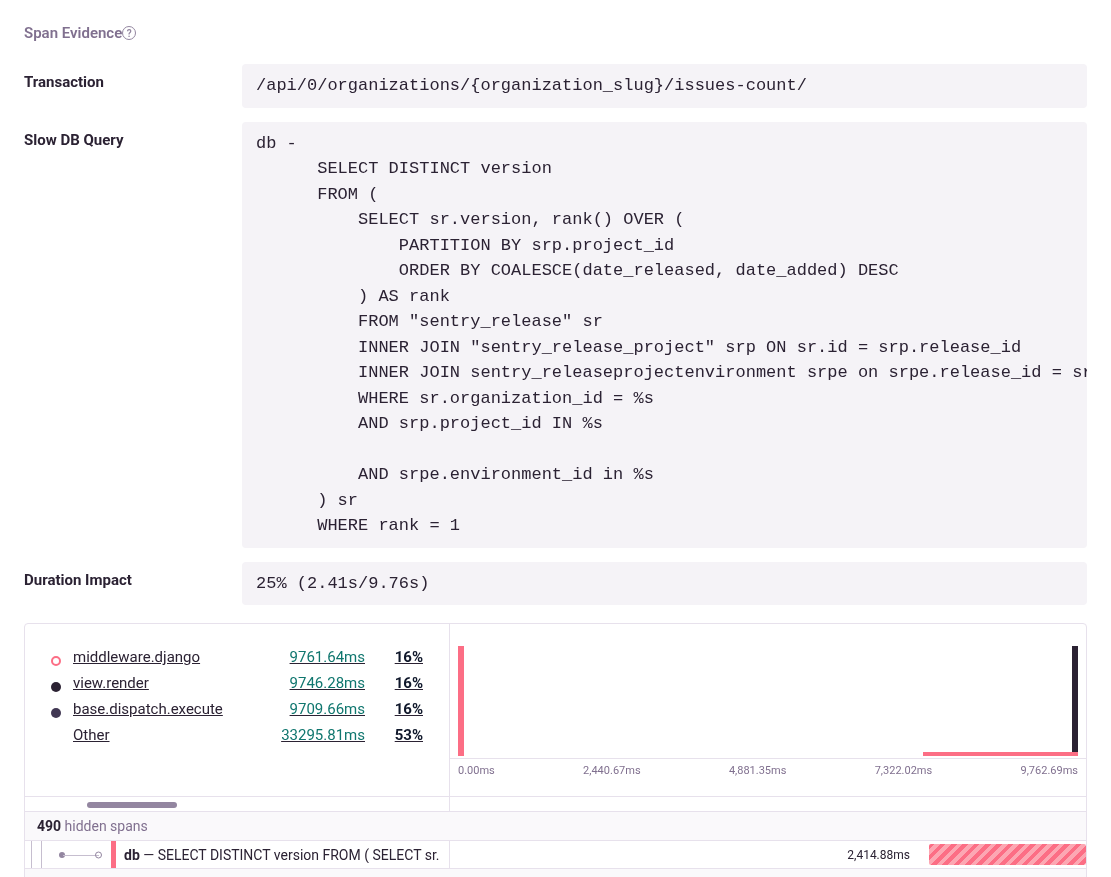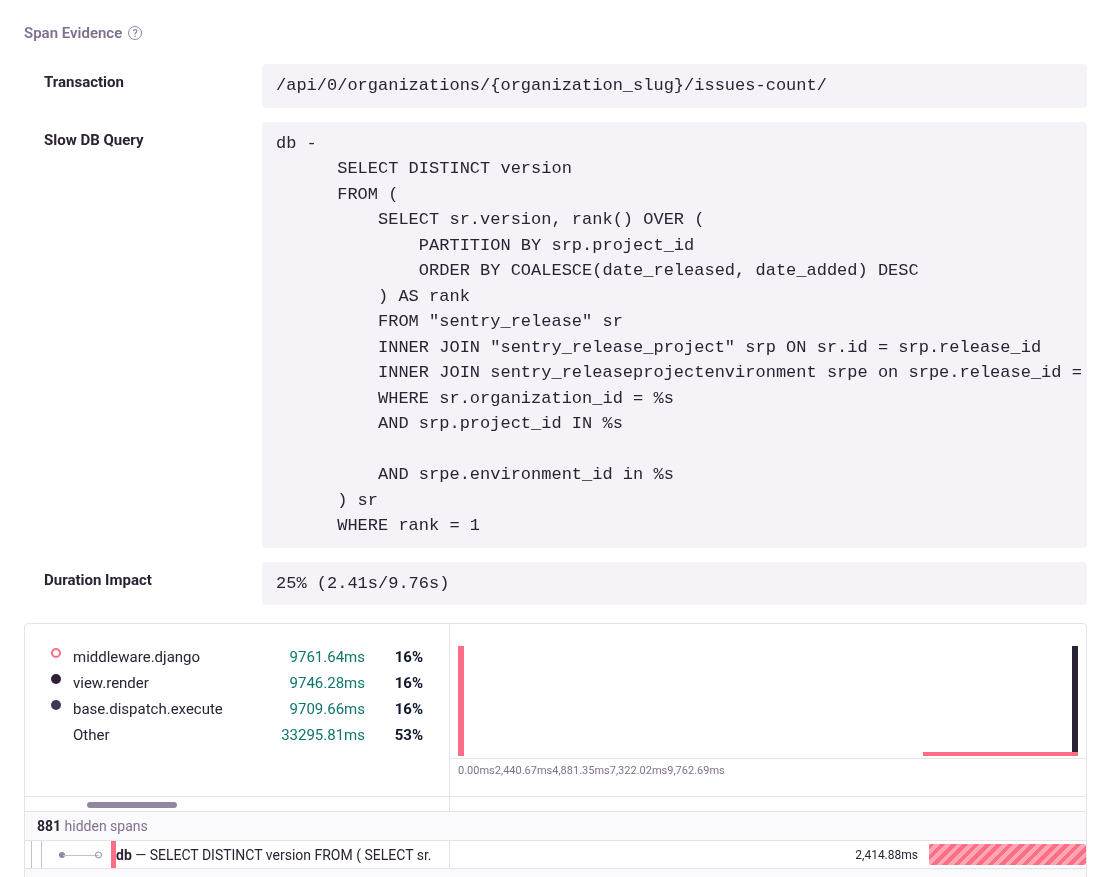--- a/index.html
+++ b/index.html
@@ -6,42 +6,40 @@
 body {
   font-family: -apple-system, BlinkMacSystemFont, "Segoe UI", Roboto, sans-serif;
   background: #fff;
   color: #2b2233;
   padding: 24px;
   font-size: 14px;
 }
 .section-header {
   display: flex;
   align-items: center;
-  gap: 6px;
   color: #80708f;
   font-weight: 600;
   font-size: 15px;
   margin-bottom: 22px;
 }
 .help-icon {
   width: 14px;
   height: 14px;
   border: 1.5px solid #9386a0;
   border-radius: 50%;
   display: inline-flex;
   align-items: center;
   justify-content: center;
   font-size: 10px;
   color: #9386a0;
 }
 .field-row {
   display: flex;
   align-items: flex-start;
   margin-bottom: 14px;
-  margin-left: 20px;
 }
 .field-label {
   width: 218px;
   font-weight: 700;
   color: #2b2233;
   font-size: 15px;
   padding-top: 9px;
 }
 .field-value {
   flex: 1;
@@ -71,23 +69,24 @@
 }
 .legend-panel {
   width: 425px;
   border-right: 1px solid #e7e1ec;
   padding: 24px 26px 10px 26px;
   display: flex;
   flex-direction: column;
 }
 .legend-row {
   display: flex;
-  align-items: flex-start;
+  align-items: flex-end;
   margin-bottom: 8px;
   font-size: 15px;
+  text-decoration: underline;
 }
 .legend-dot {
   width: 10px;
   height: 10px;
   border-radius: 50%;
   margin-right: 12px;
   flex-shrink: 0;
 }
 .legend-dot-open {
   width: 10px;
@@ -128,20 +127,21 @@
   position: absolute;
   background: #2b2233;
   height: 100%;
   top: 0;
 }
 .chart-bar.red {
   background: #fc6e85;
 }
 .chart-axis {
   display: flex;
+  justify-content: space-between;
   padding: 5px 8px;
   font-size: 11px;
   color: #80708f;
   border-top: 1px solid #e7e1ec;
   margin-top: 2px;
 }
 
 .waterfall-scroll {
   height: 16px;
   border-top: 1px solid #e7e1ec;
@@ -244,20 +244,21 @@
   border: 1.5px solid #9386a0;
   border-radius: 50%;
   transform: translateY(-50%);
 }
 .span-color-bar {
   width: 5px;
   height: 100%;
   background: #fc6e85;
 }
 .span-label {
+  padding-left: 8px;
   font-size: 14px;
   white-space: nowrap;
   overflow: hidden;
   text-overflow: ellipsis;
 }
 .span-label strong {
   font-weight: 700;
 }
 .span-row-right {
   flex: 1;
@@ -276,21 +277,21 @@
     #fc6e85,
     #fc6e85 4px,
     #fca7b3 4px,
     #fca7b3 8px
   );
 }
 .span-duration-label {
   position: absolute;
   top: 50%;
   transform: translateY(-50%);
-  right: 168px;
+  right: 176px;
   font-size: 12px;
   color: #2b2233;
 }
 .hidden-spans-row.last {
   border-bottom: none;
 }
 </style>
 </head>
 <body>
 
@@ -379,21 +380,21 @@
   </div>
 
   <div class="waterfall-scroll">
     <div class="waterfall-scroll-left">
       <div class="scroll-thumb"></div>
     </div>
     <div class="waterfall-scroll-right"></div>
   </div>
 
   <div class="hidden-spans-row">
-    <strong>881</strong><span> hidden spans</span>
+    <strong>490</strong><span> hidden spans</span>
   </div>
 
   <div class="span-row">
     <div class="span-row-left">
       <div class="span-tree">
         <div class="span-tree-dot"></div>
         <div class="span-tree-line"></div>
         <div class="span-tree-dot2"></div>
       </div>
       <div class="span-color-bar"></div>

